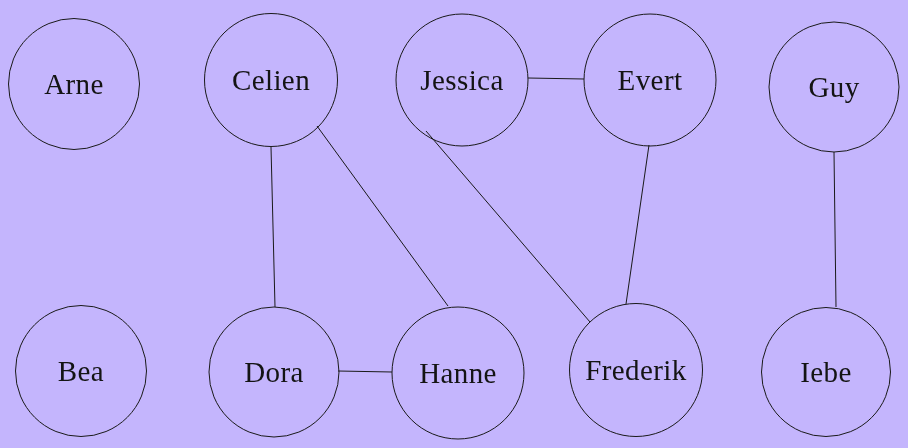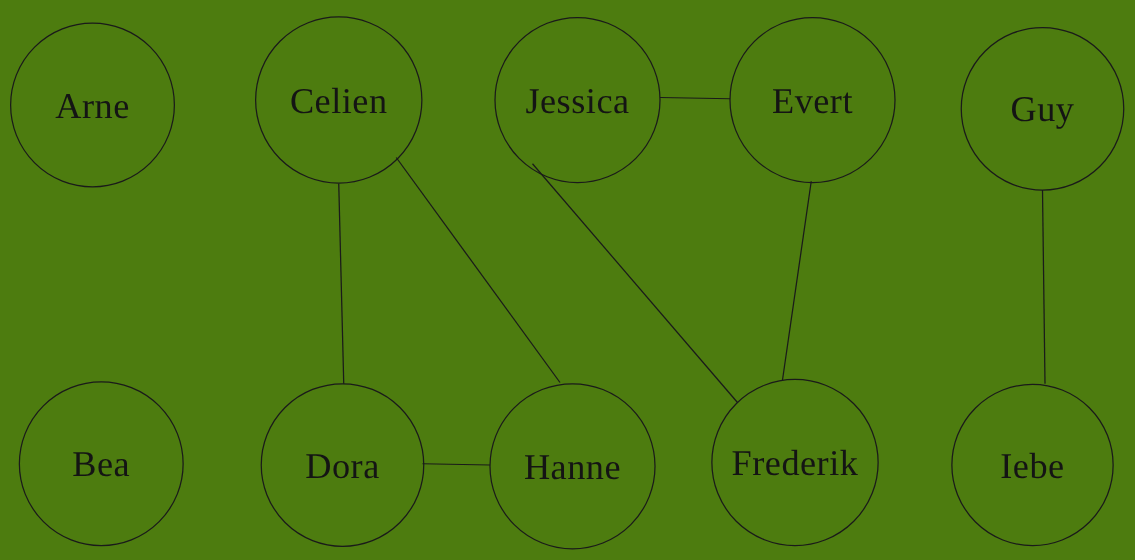--- a/index.html
+++ b/index.html
@@ -4,21 +4,21 @@
 <style>
   html, body {
     margin: 0;
     padding: 0;
     background: #f4f4f4;
   }
   .canvas {
     position: relative;
     width: 908px;
     height: 448px;
-    background: #4d7c0f;
+    background: #c4b5fd;
     overflow: hidden;
     font-family: "Liberation Serif", serif;
   }
   svg text {
     font-family: "Liberation Serif", serif;
     font-size: 29px;
     letter-spacing: 0.4px;
     fill: #141414;
     text-anchor: middle;
   }

